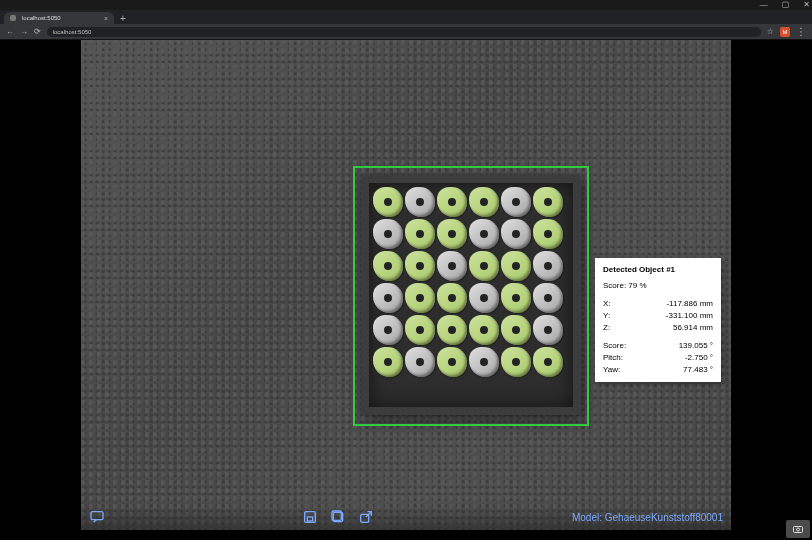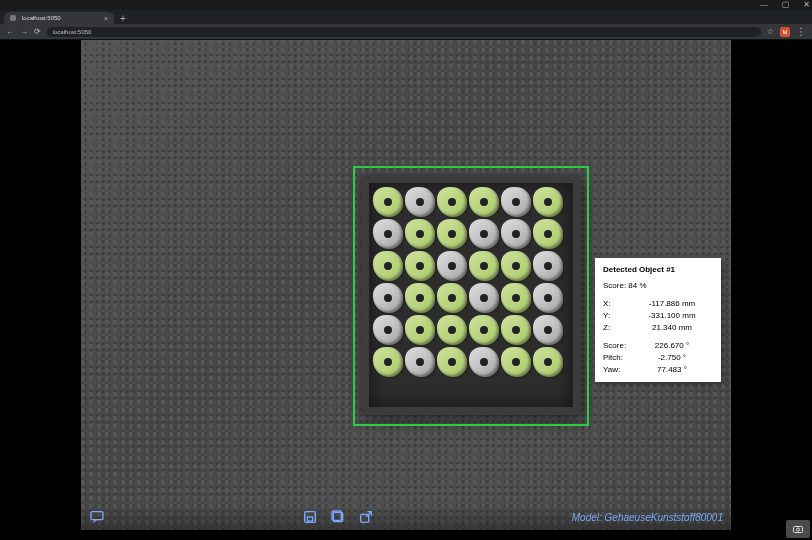--- a/index.html
+++ b/index.html
@@ -128,32 +128,31 @@
     color: #000;
     font-size: 8px;
     line-height: 1.5;
     padding: 6px 8px;
     box-shadow: 2px 2px 6px rgba(0,0,0,0.4);
   }
   .info-panel .hdr { font-weight: bold; margin-bottom: 4px; }
   .info-panel .score { margin-bottom: 6px; }
   .info-panel .row { display: flex; }
   .info-panel .row .k { width: 28px; }
-  .info-panel .row .v { flex: 1; text-align: center; }
+  .info-panel .row .v { flex: 1; text-align: right; }
   .info-panel .gap { height: 6px; }
 
   
   .bottombar {
     position: absolute;
     left: 0; right: 0; bottom: 0;
     height: 26px;
     display: flex; align-items: center;
     padding: 0 8px;
     background: linear-gradient(to top, rgba(30,30,30,0.5), transparent);
-    font-style: italic;
   }
   .botleft, .botcenter, .botright { display: flex; align-items: center; gap: 12px; }
   .botleft { flex: 0 0 auto; }
   .botcenter { flex: 1; justify-content: center; }
   .botright { flex: 0 0 auto; }
   .chat-icon, .tool-btn {
     color: #7aa9ff;
     display: flex; align-items: center; justify-content: center;
   }
   .model-label { color: #7aa9ff; font-size: 10px; }
@@ -234,37 +233,37 @@
       <div class="part g"></div>
       <div class="part w"></div>
       <div class="part g"></div>
       <div class="part g"></div>
     </div>
 
     <div class="detect-box"></div>
 
     <div class="info-panel">
       <div class="hdr">Detected Object #1</div>
-      <div class="score">Score: 84 %</div>
+      <div class="score">Score: 79 %</div>
       <div class="row">
           <span class="k">X:</span>
           <span class="v">-117.886 mm</span>
         </div>
       <div class="row">
           <span class="k">Y:</span>
           <span class="v">-331.100 mm</span>
         </div>
       <div class="row">
           <span class="k">Z:</span>
-          <span class="v">21.340 mm</span>
+          <span class="v">56.914 mm</span>
         </div>
       <div class="gap"></div>
       <div class="row">
           <span class="k">Score:</span>
-          <span class="v">226.670 °</span>
+          <span class="v">139.055 °</span>
         </div>
       <div class="row">
           <span class="k">Pitch:</span>
           <span class="v">-2.750 °</span>
         </div>
       <div class="row">
           <span class="k">Yaw:</span>
           <span class="v">77.483 °</span>
         </div>
     </div>

